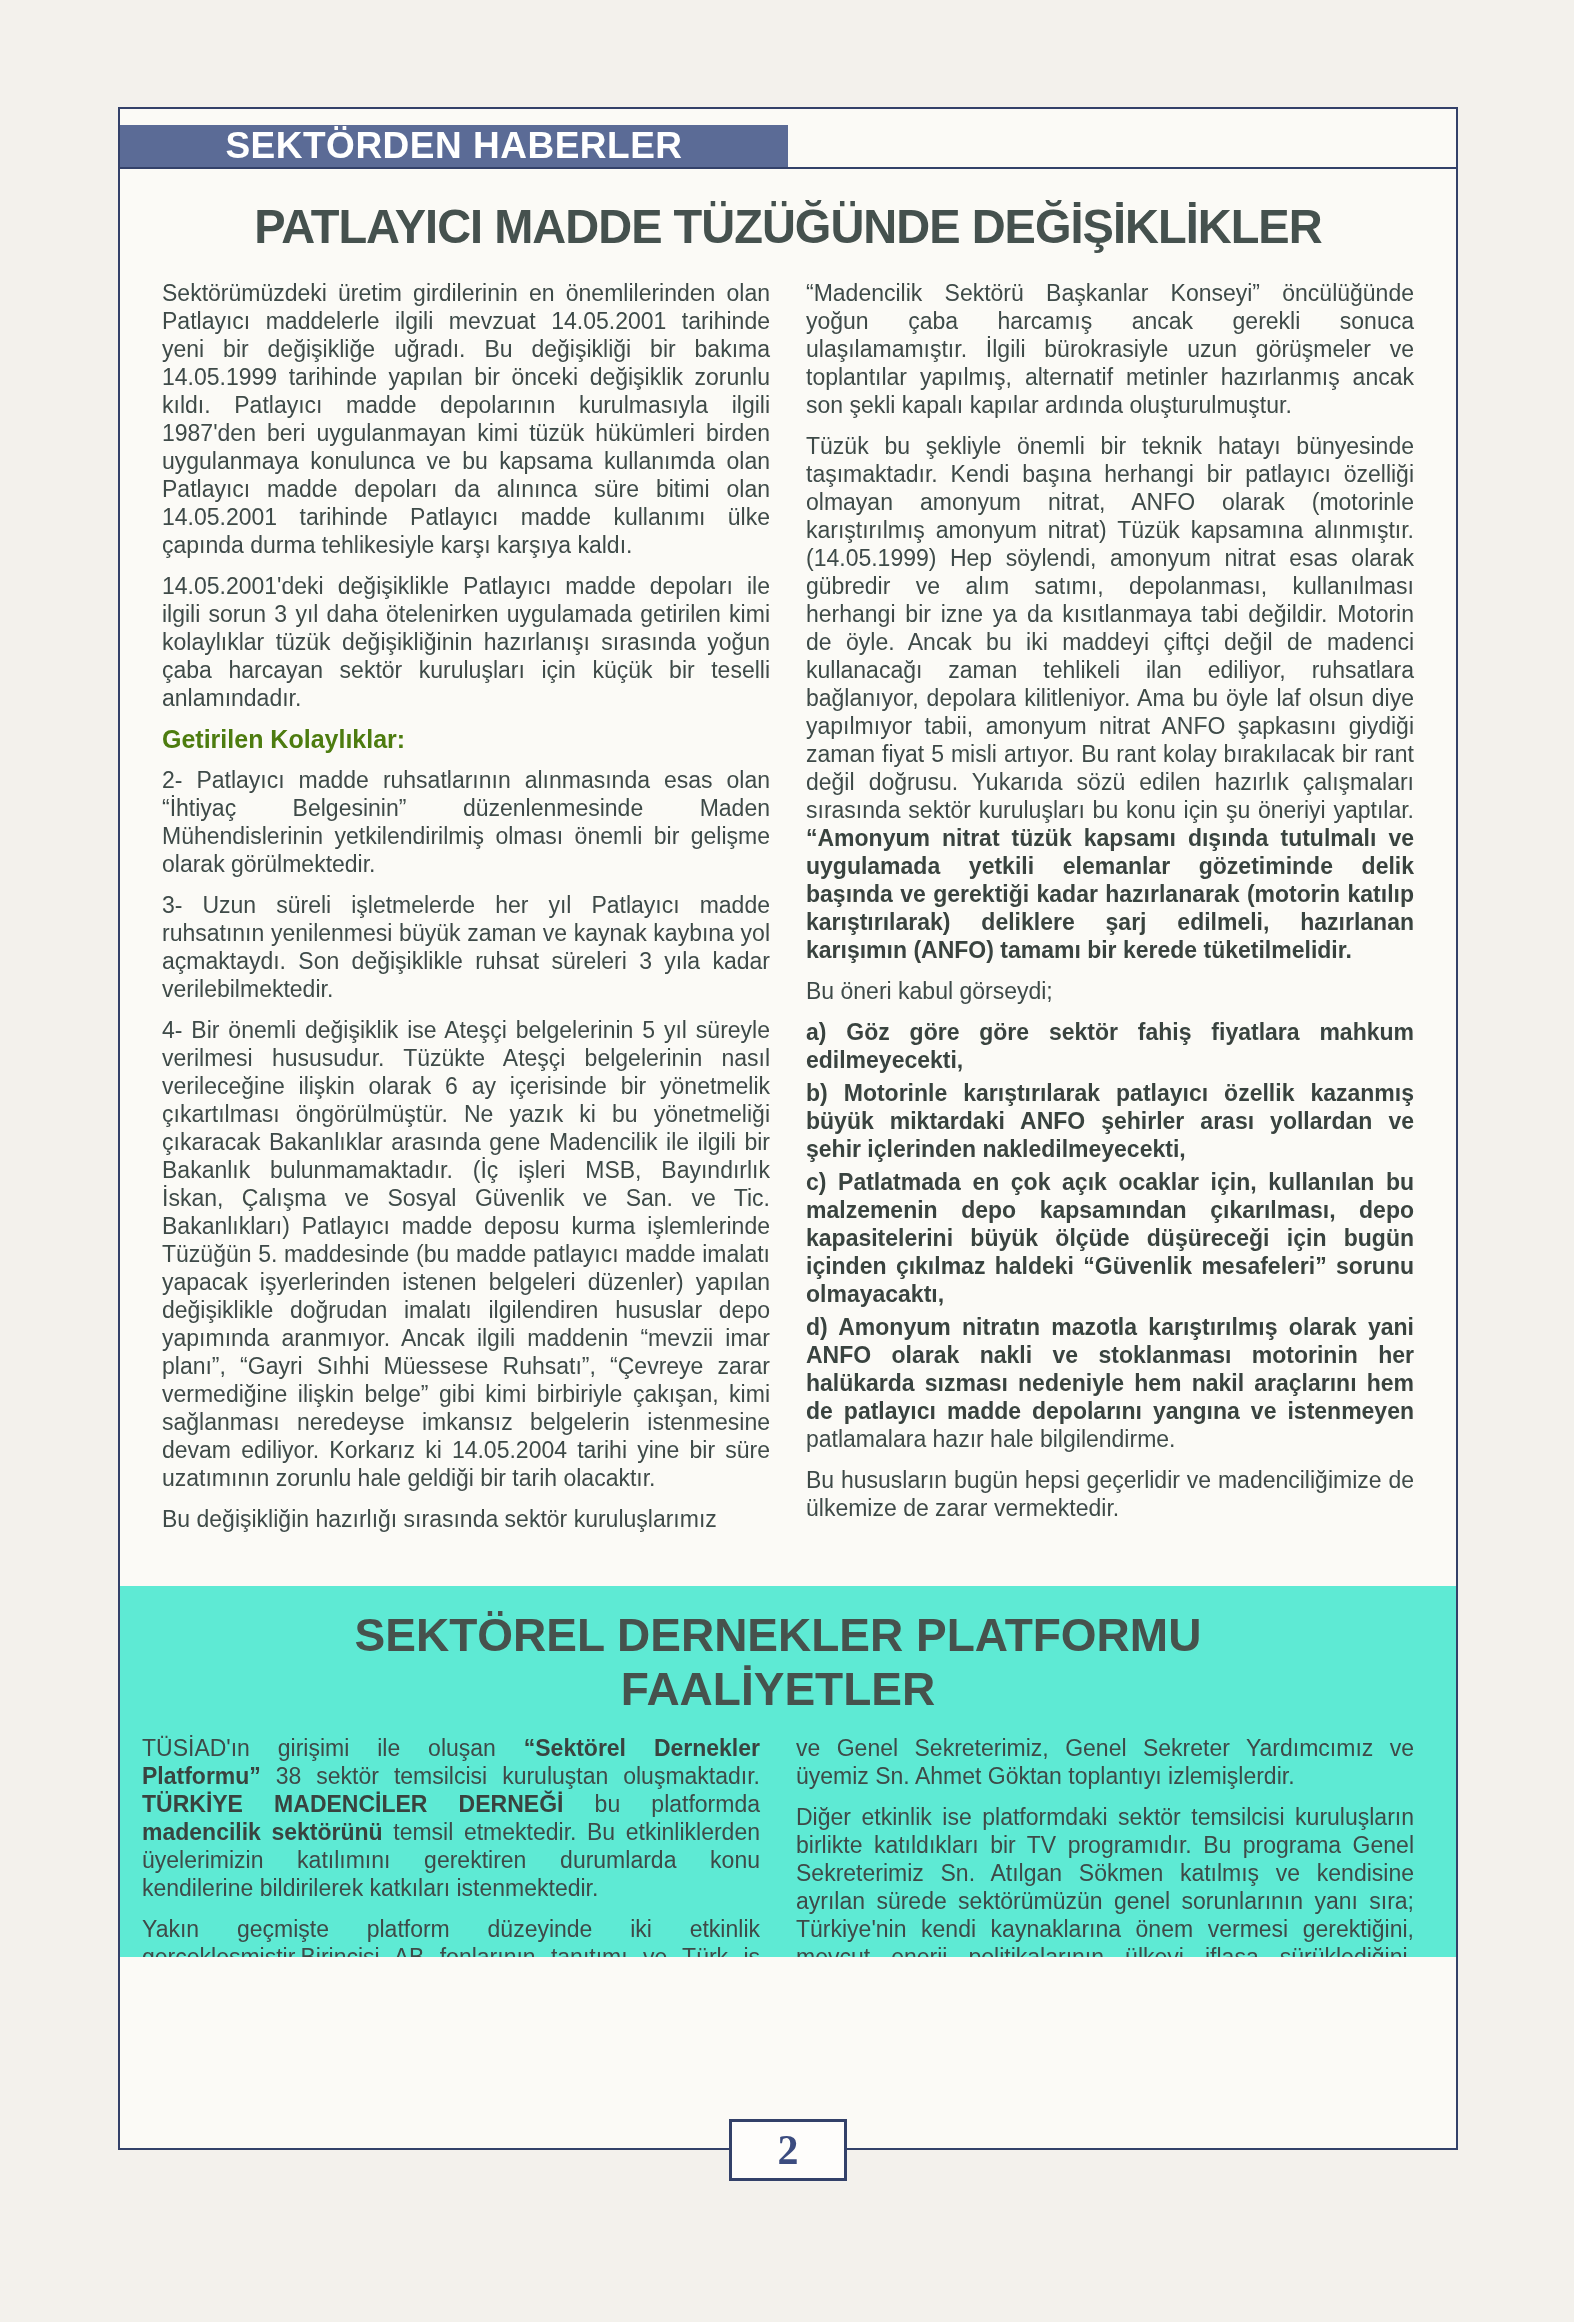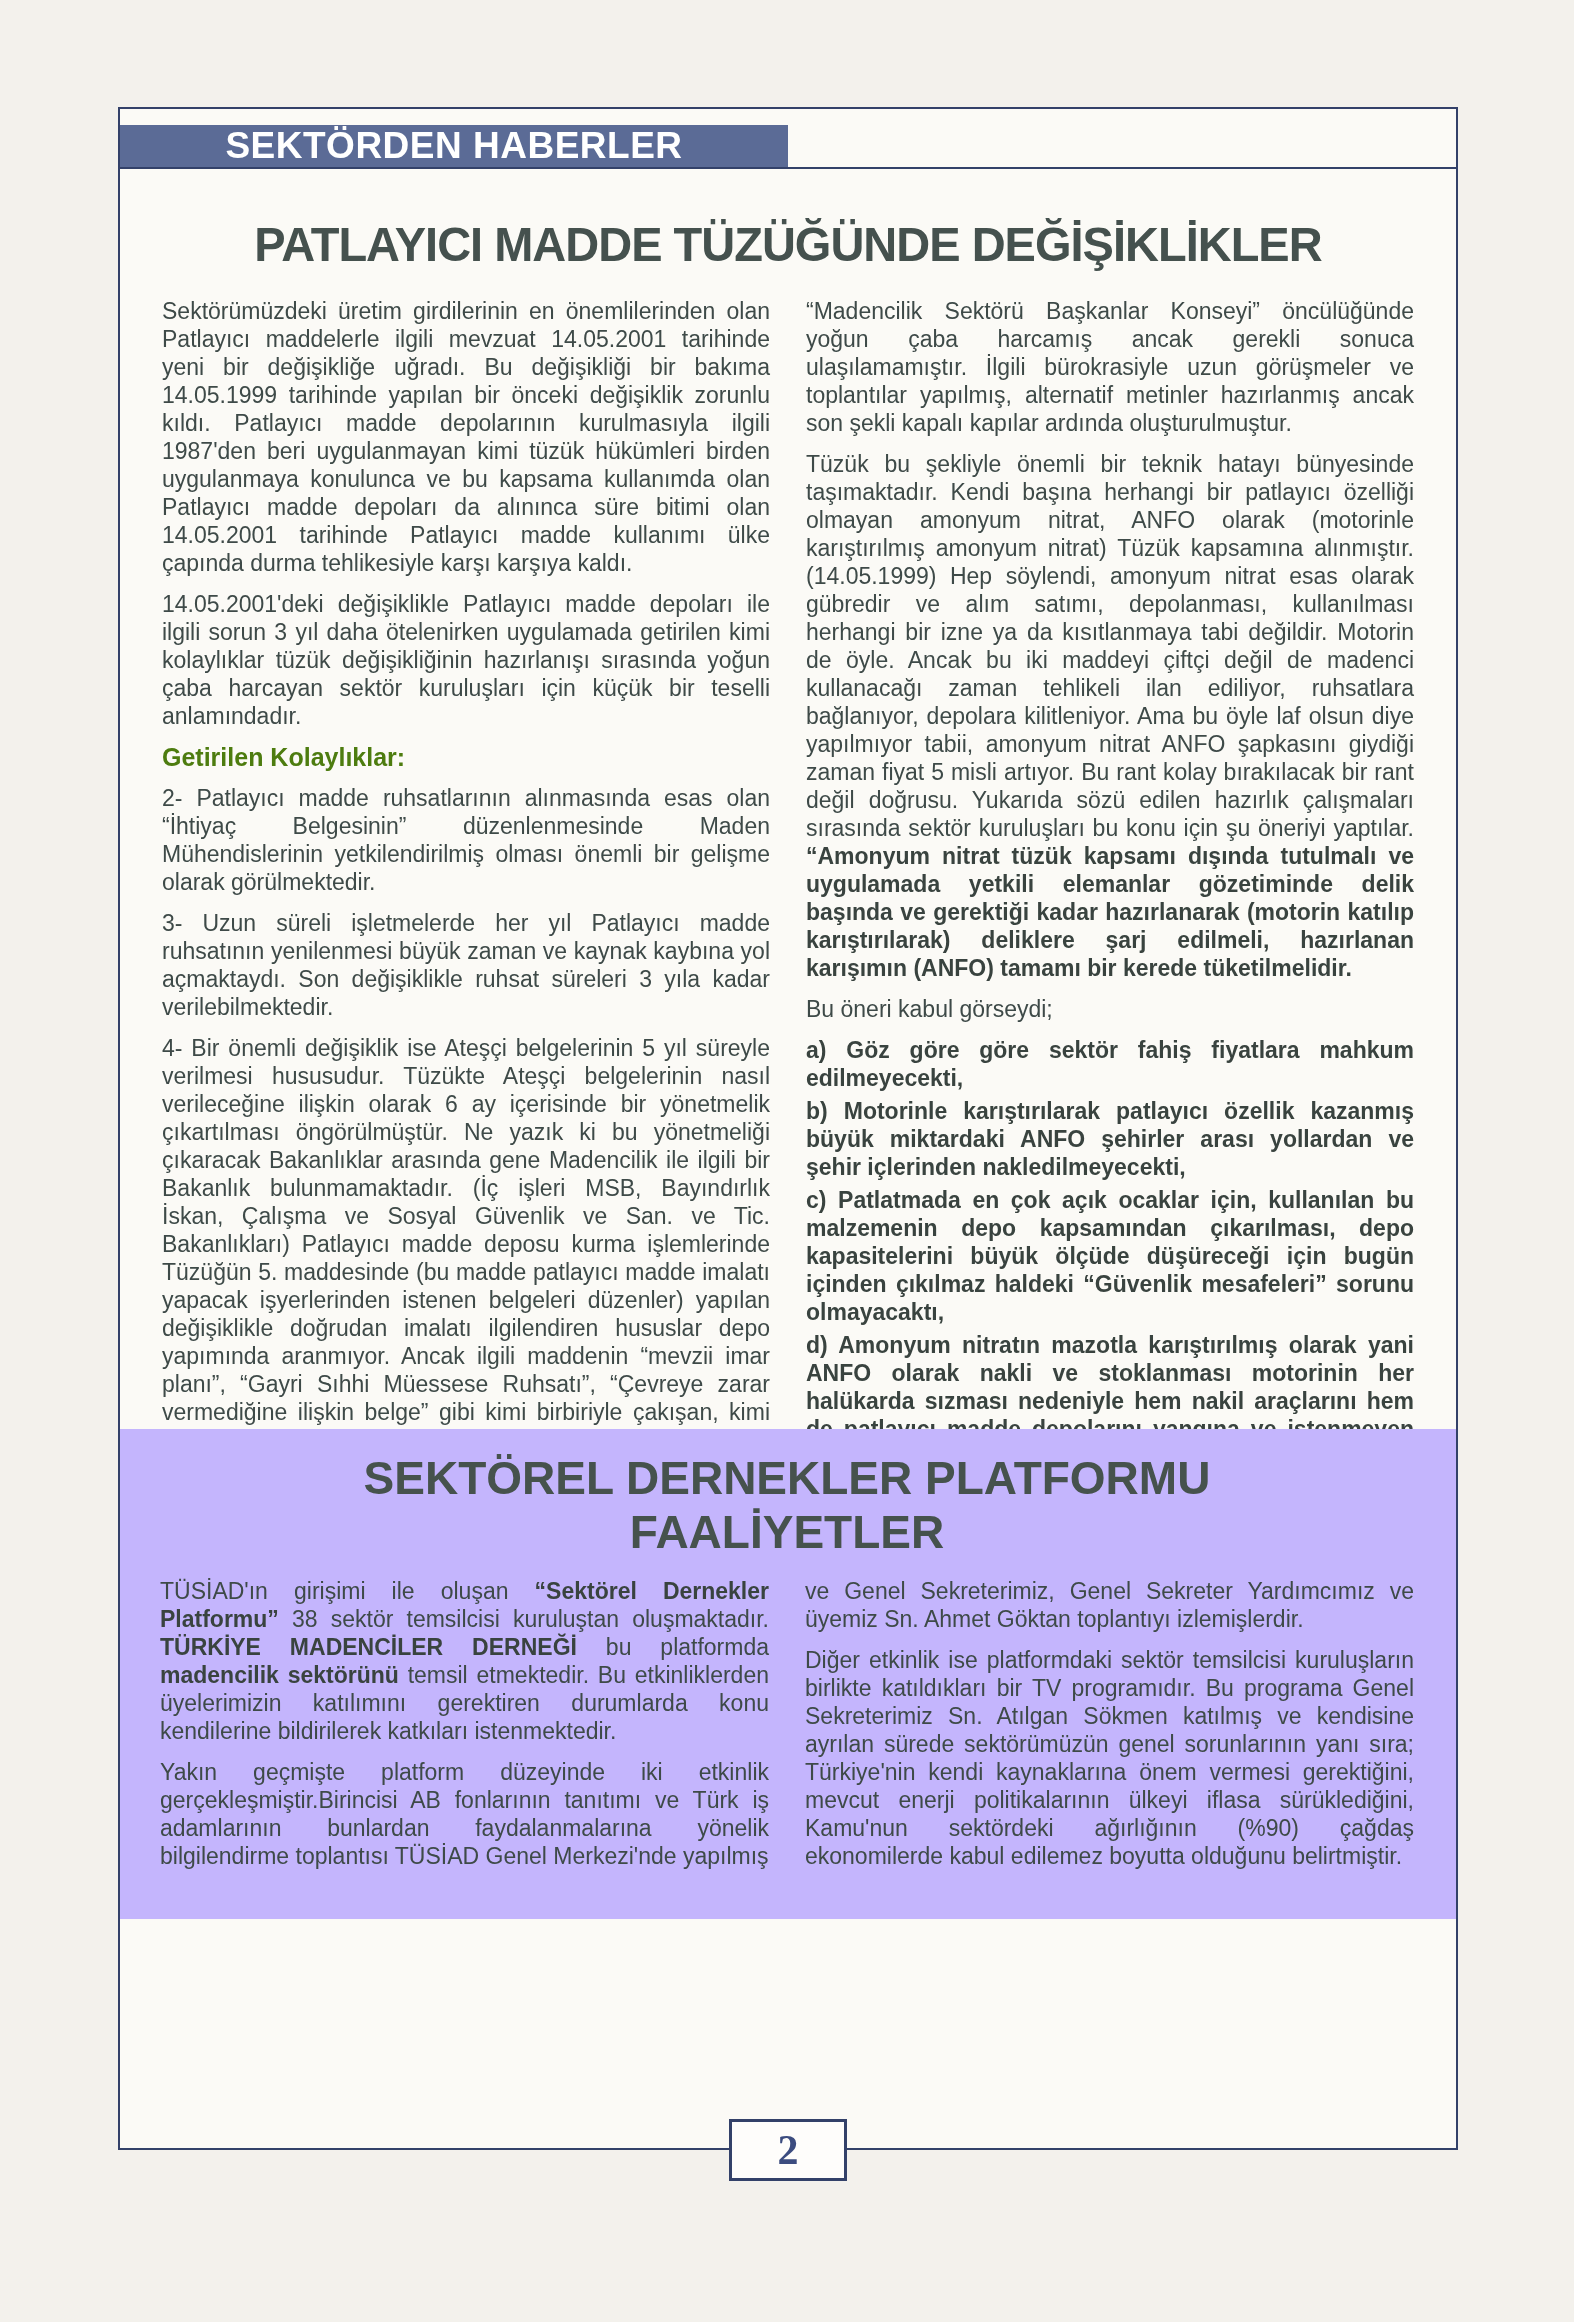--- a/index.html
+++ b/index.html
@@ -26,41 +26,41 @@
   .header-bar {
     width:668px; background:#5b6b96;
     color:#ffffff; font-weight:bold; font-size:37px; letter-spacing:0.5px;
     display:flex; align-items:center; justify-content:center;
     transform-origin:left center;
   }
   .header-box { flex:1; background:#fdfcf9; border-left:2px solid #334169; }
 
   
   .article {
-    height:1260px; overflow:hidden;
-    padding:48px 42px 0 42px; box-sizing:border-box;
+    height:1417px; overflow:hidden;
+    padding:30px 42px 0 42px; box-sizing:border-box;
   }
   .article-title {
     margin:0; text-align:center;
     font-size:47px; font-weight:bold; color:#45514e;
     letter-spacing:-1px; line-height:54px;
     transform:scaleY(1.04);
   }
   .cols { display:flex; gap:36px; margin-top:26px; }
   .col { flex:1; min-width:0; font-size:23px; line-height:28px; color:#3e4a48; text-align:justify; }
   .col p { margin:0 0 13px 0; }
   .col p.tight { margin:0 0 5px 0; }
   .subhead { font-weight:bold; font-size:25px; color:#4d7c0f; margin:4px 0 6px 0; }
   .b { font-weight:bold; color:#39433f; }
 
   
   .green {
-    height:490px; overflow:hidden;
-    background:#c4b5fd;
-    padding:22px 42px 0 40px; box-sizing:border-box;
+    height:371px; overflow:hidden;
+    background:#5eead4;
+    padding:22px 42px 0 22px; box-sizing:border-box;
   }
   .green-title {
     margin:0; text-align:center;
     font-size:46px; font-weight:bold; color:#46524d;
     letter-spacing:0px; line-height:54px;
   }
   .green .cols { margin-top:18px; }
 
   
   .pageno-box {

